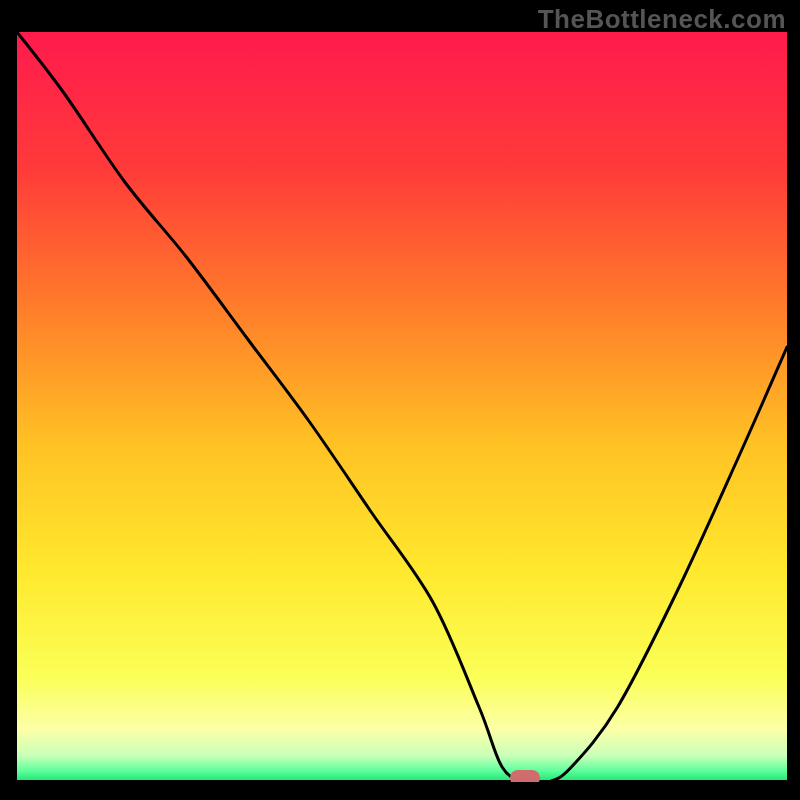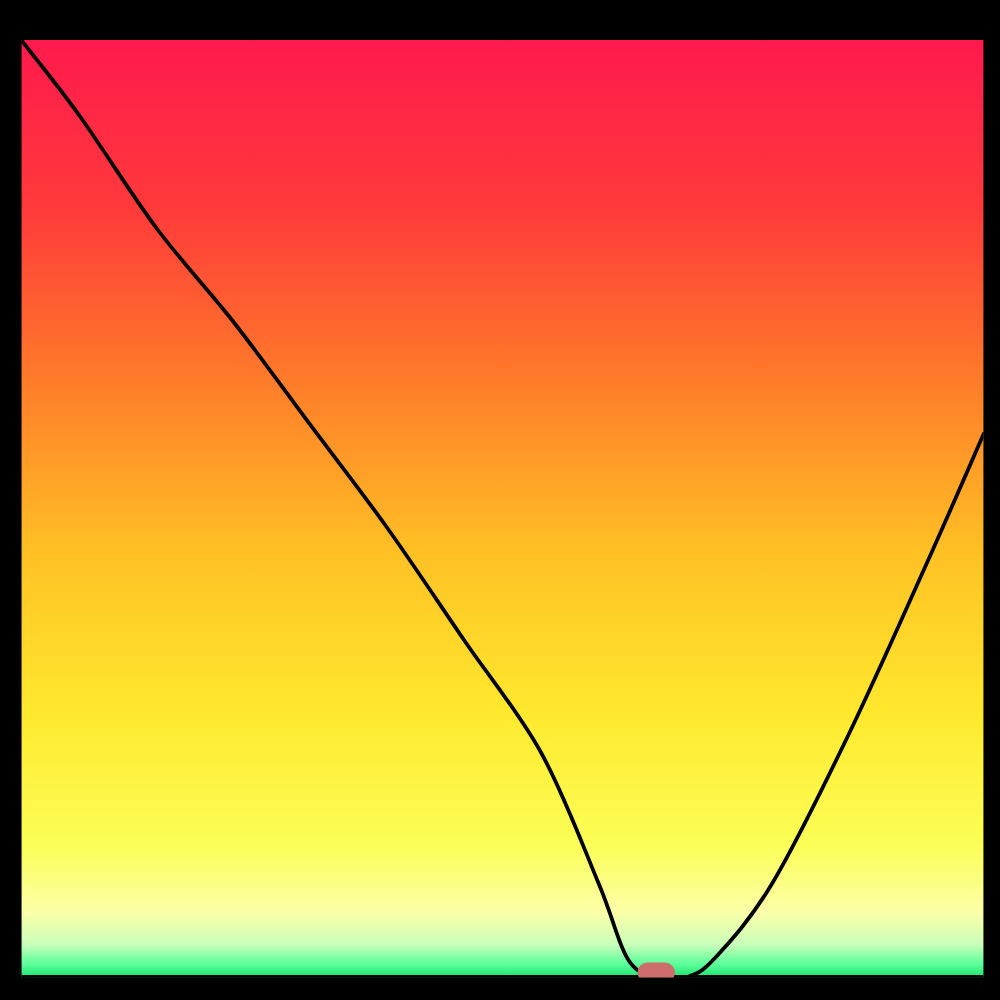--- a/index.html
+++ b/index.html
@@ -51,20 +51,21 @@
     border-radius: 8px;
     background: #cf6d6d;
     transform: translate(-50%, -50%);
   }
 </style>
 </head>
 <body>
 
 <div class="frame">
 
+  <div class="watermark">TheBottleneck.com</div>
 
   <div class="plot-area">
     <svg class="plot-svg" viewBox="0 0 770 750" preserveAspectRatio="none">
       <defs>
         <linearGradient id="bg-grad" x1="0" y1="0" x2="0" y2="1">
             <stop offset="0%" stop-color="#ff1a4d"></stop>
             <stop offset="18%" stop-color="#ff3a3a"></stop>
             <stop offset="36%" stop-color="#ff7a2a"></stop>
             <stop offset="55.00000000000001%" stop-color="#ffc224"></stop>
             <stop offset="72%" stop-color="#ffe92e"></stop>

